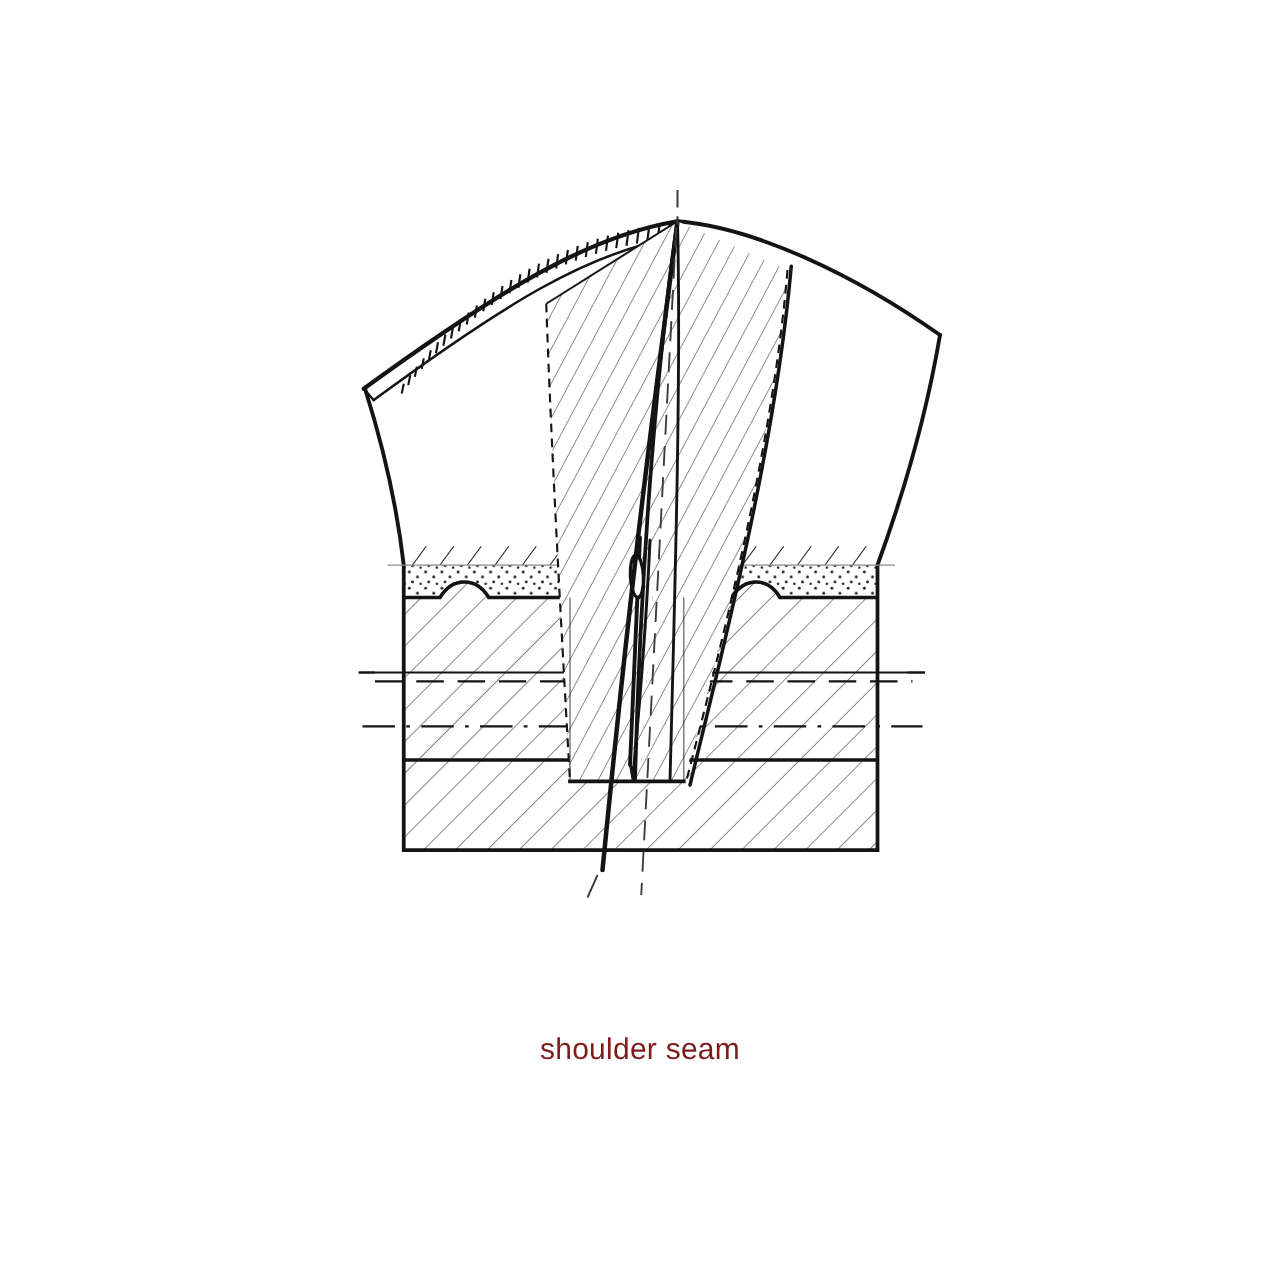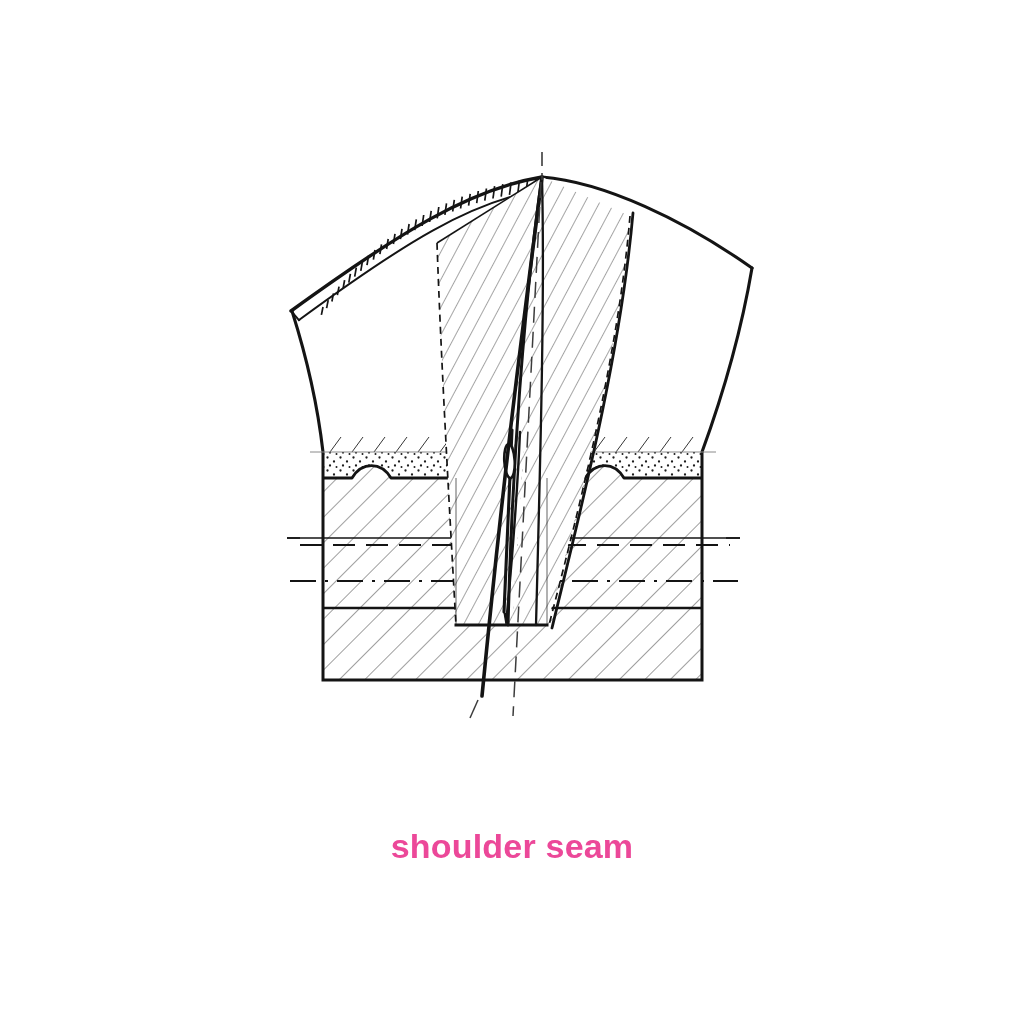--- a/index.html
+++ b/index.html
@@ -28,24 +28,24 @@
     height: 1024px;
     display: block;
   }
   .caption-text {
     position: absolute;
     left: 0;
     top: 826px;
     width: 1024px;
     text-align: center;
     font-family: "Liberation Sans", sans-serif;
-    font-size: 34px;
-    font-weight: 700;
+    font-size: 24px;
+    font-weight: 400;
     letter-spacing: 0.2px;
-    color: #ec4899;
+    color: #7f1d1d;
     line-height: 1.2;
     user-select: none;
   }
 </style>
 </head>
 <body>
 
 <div id="figure-root">
 
   <svg id="diagram-svg" viewBox="0 0 1024 1024" xmlns="http://www.w3.org/2000/svg">

